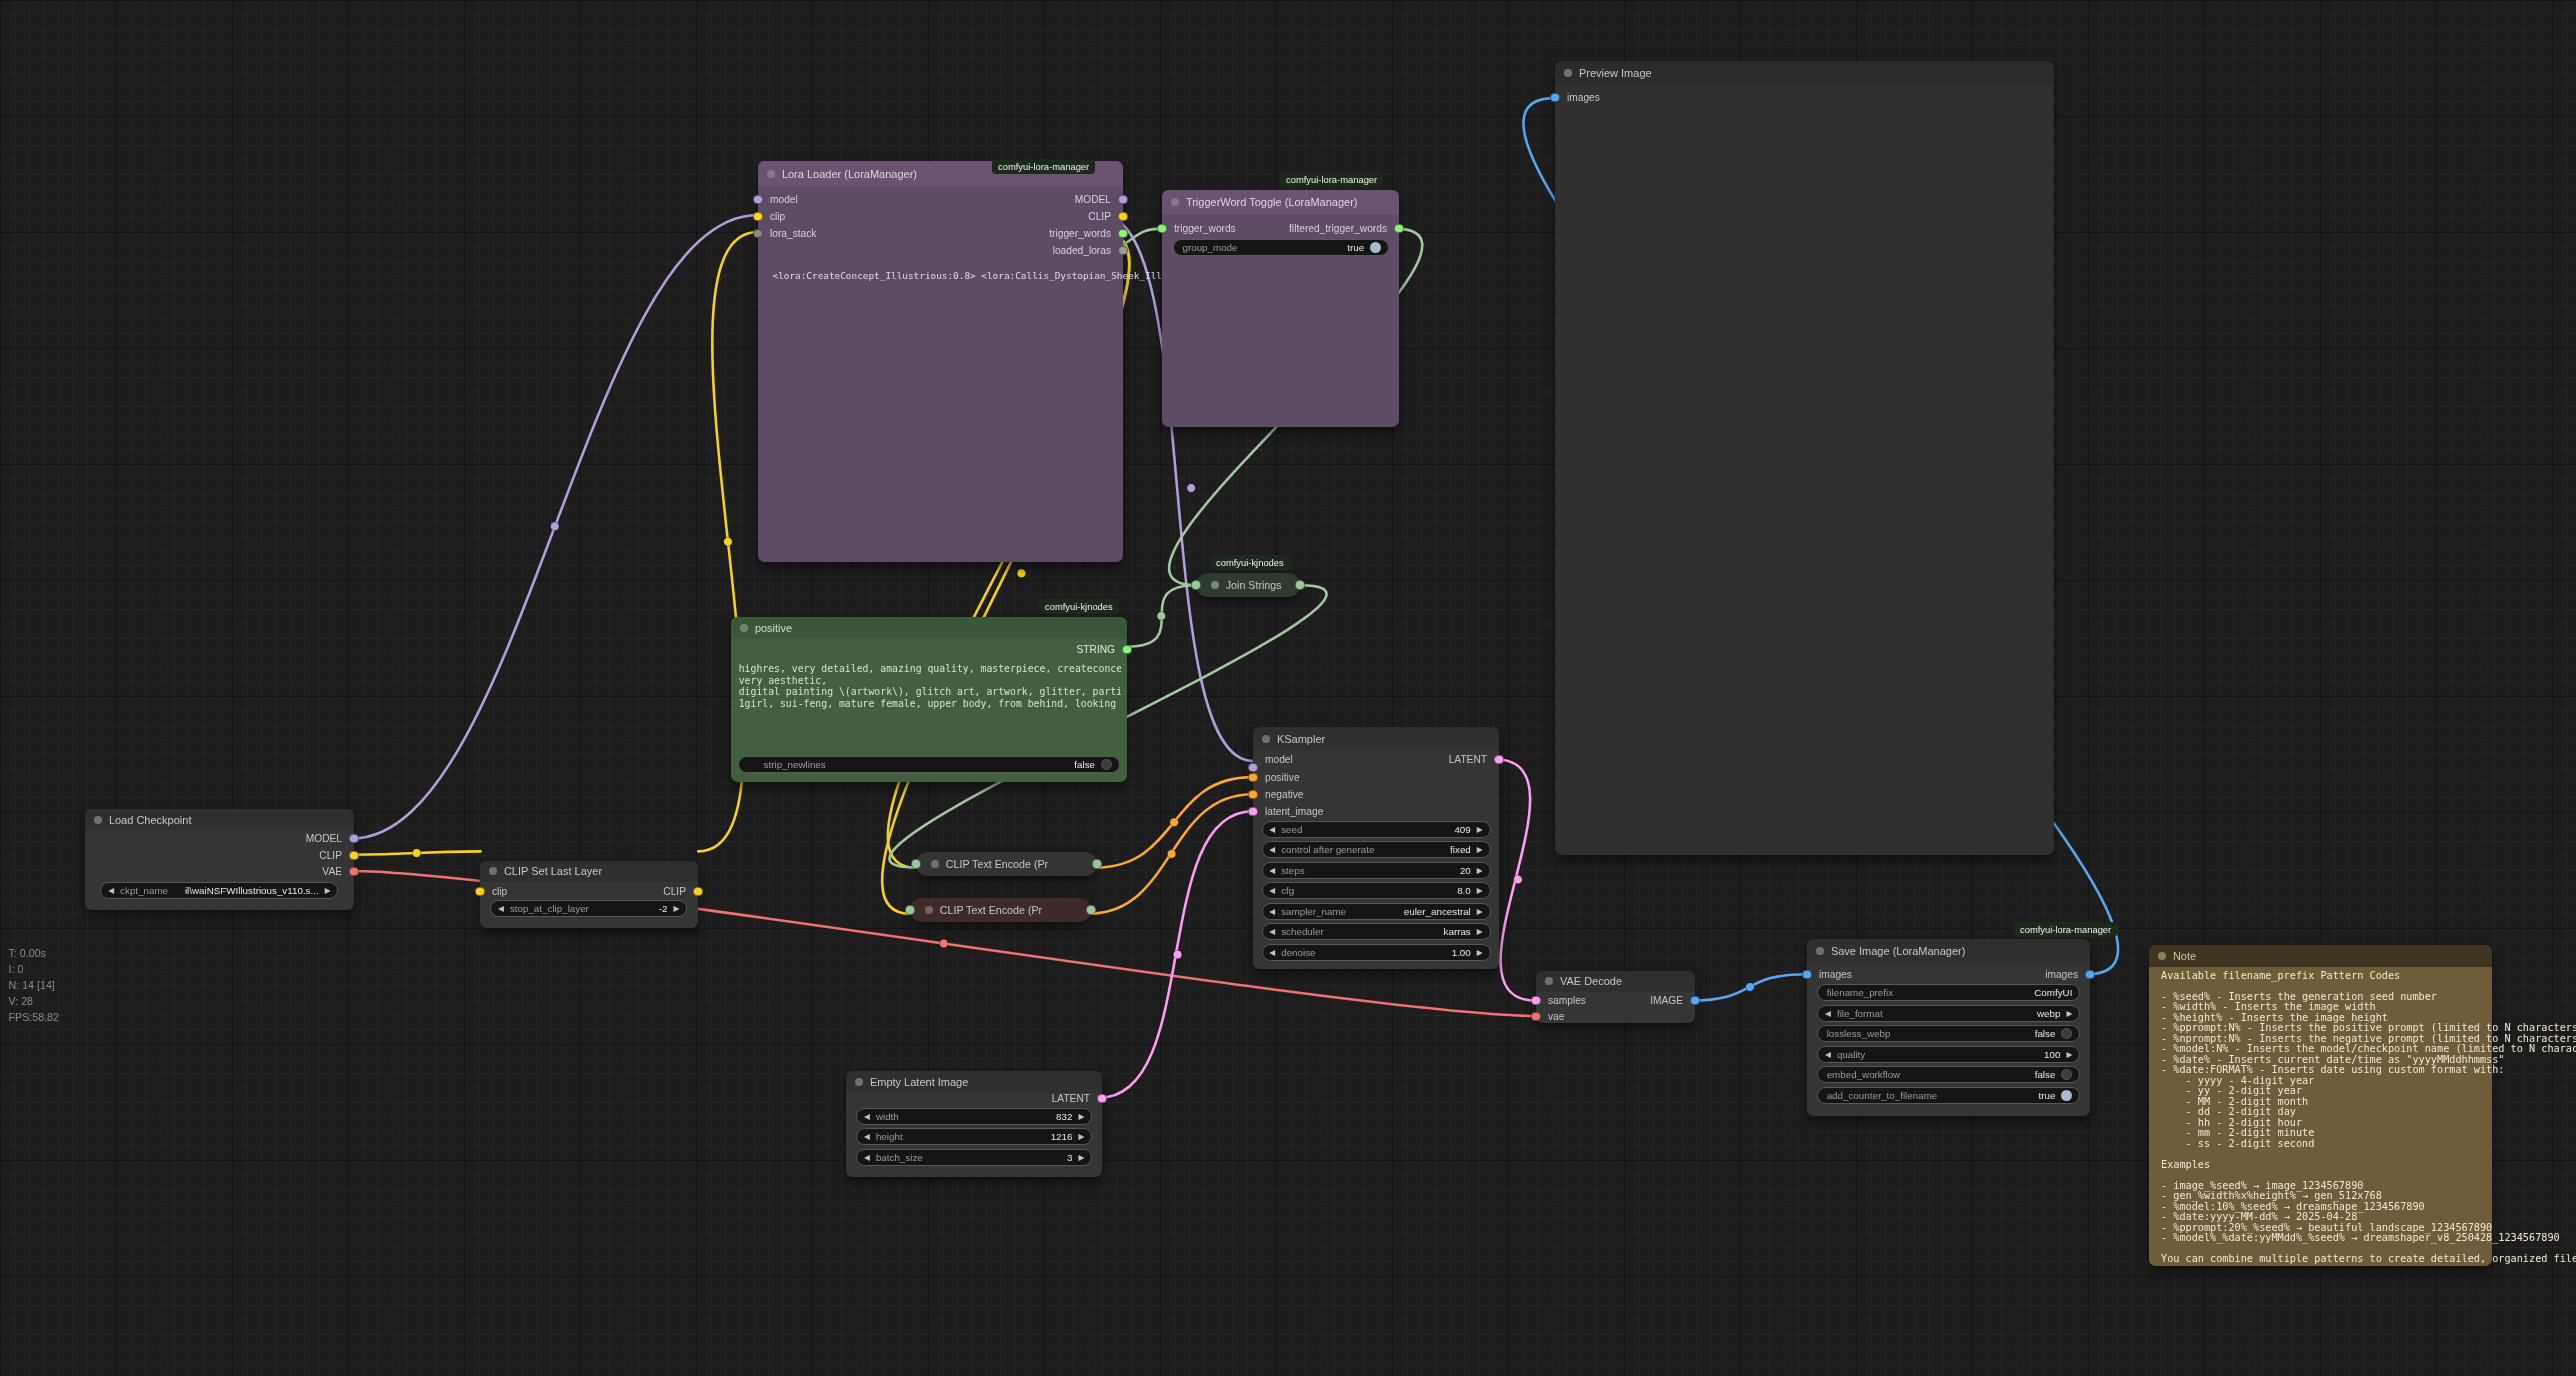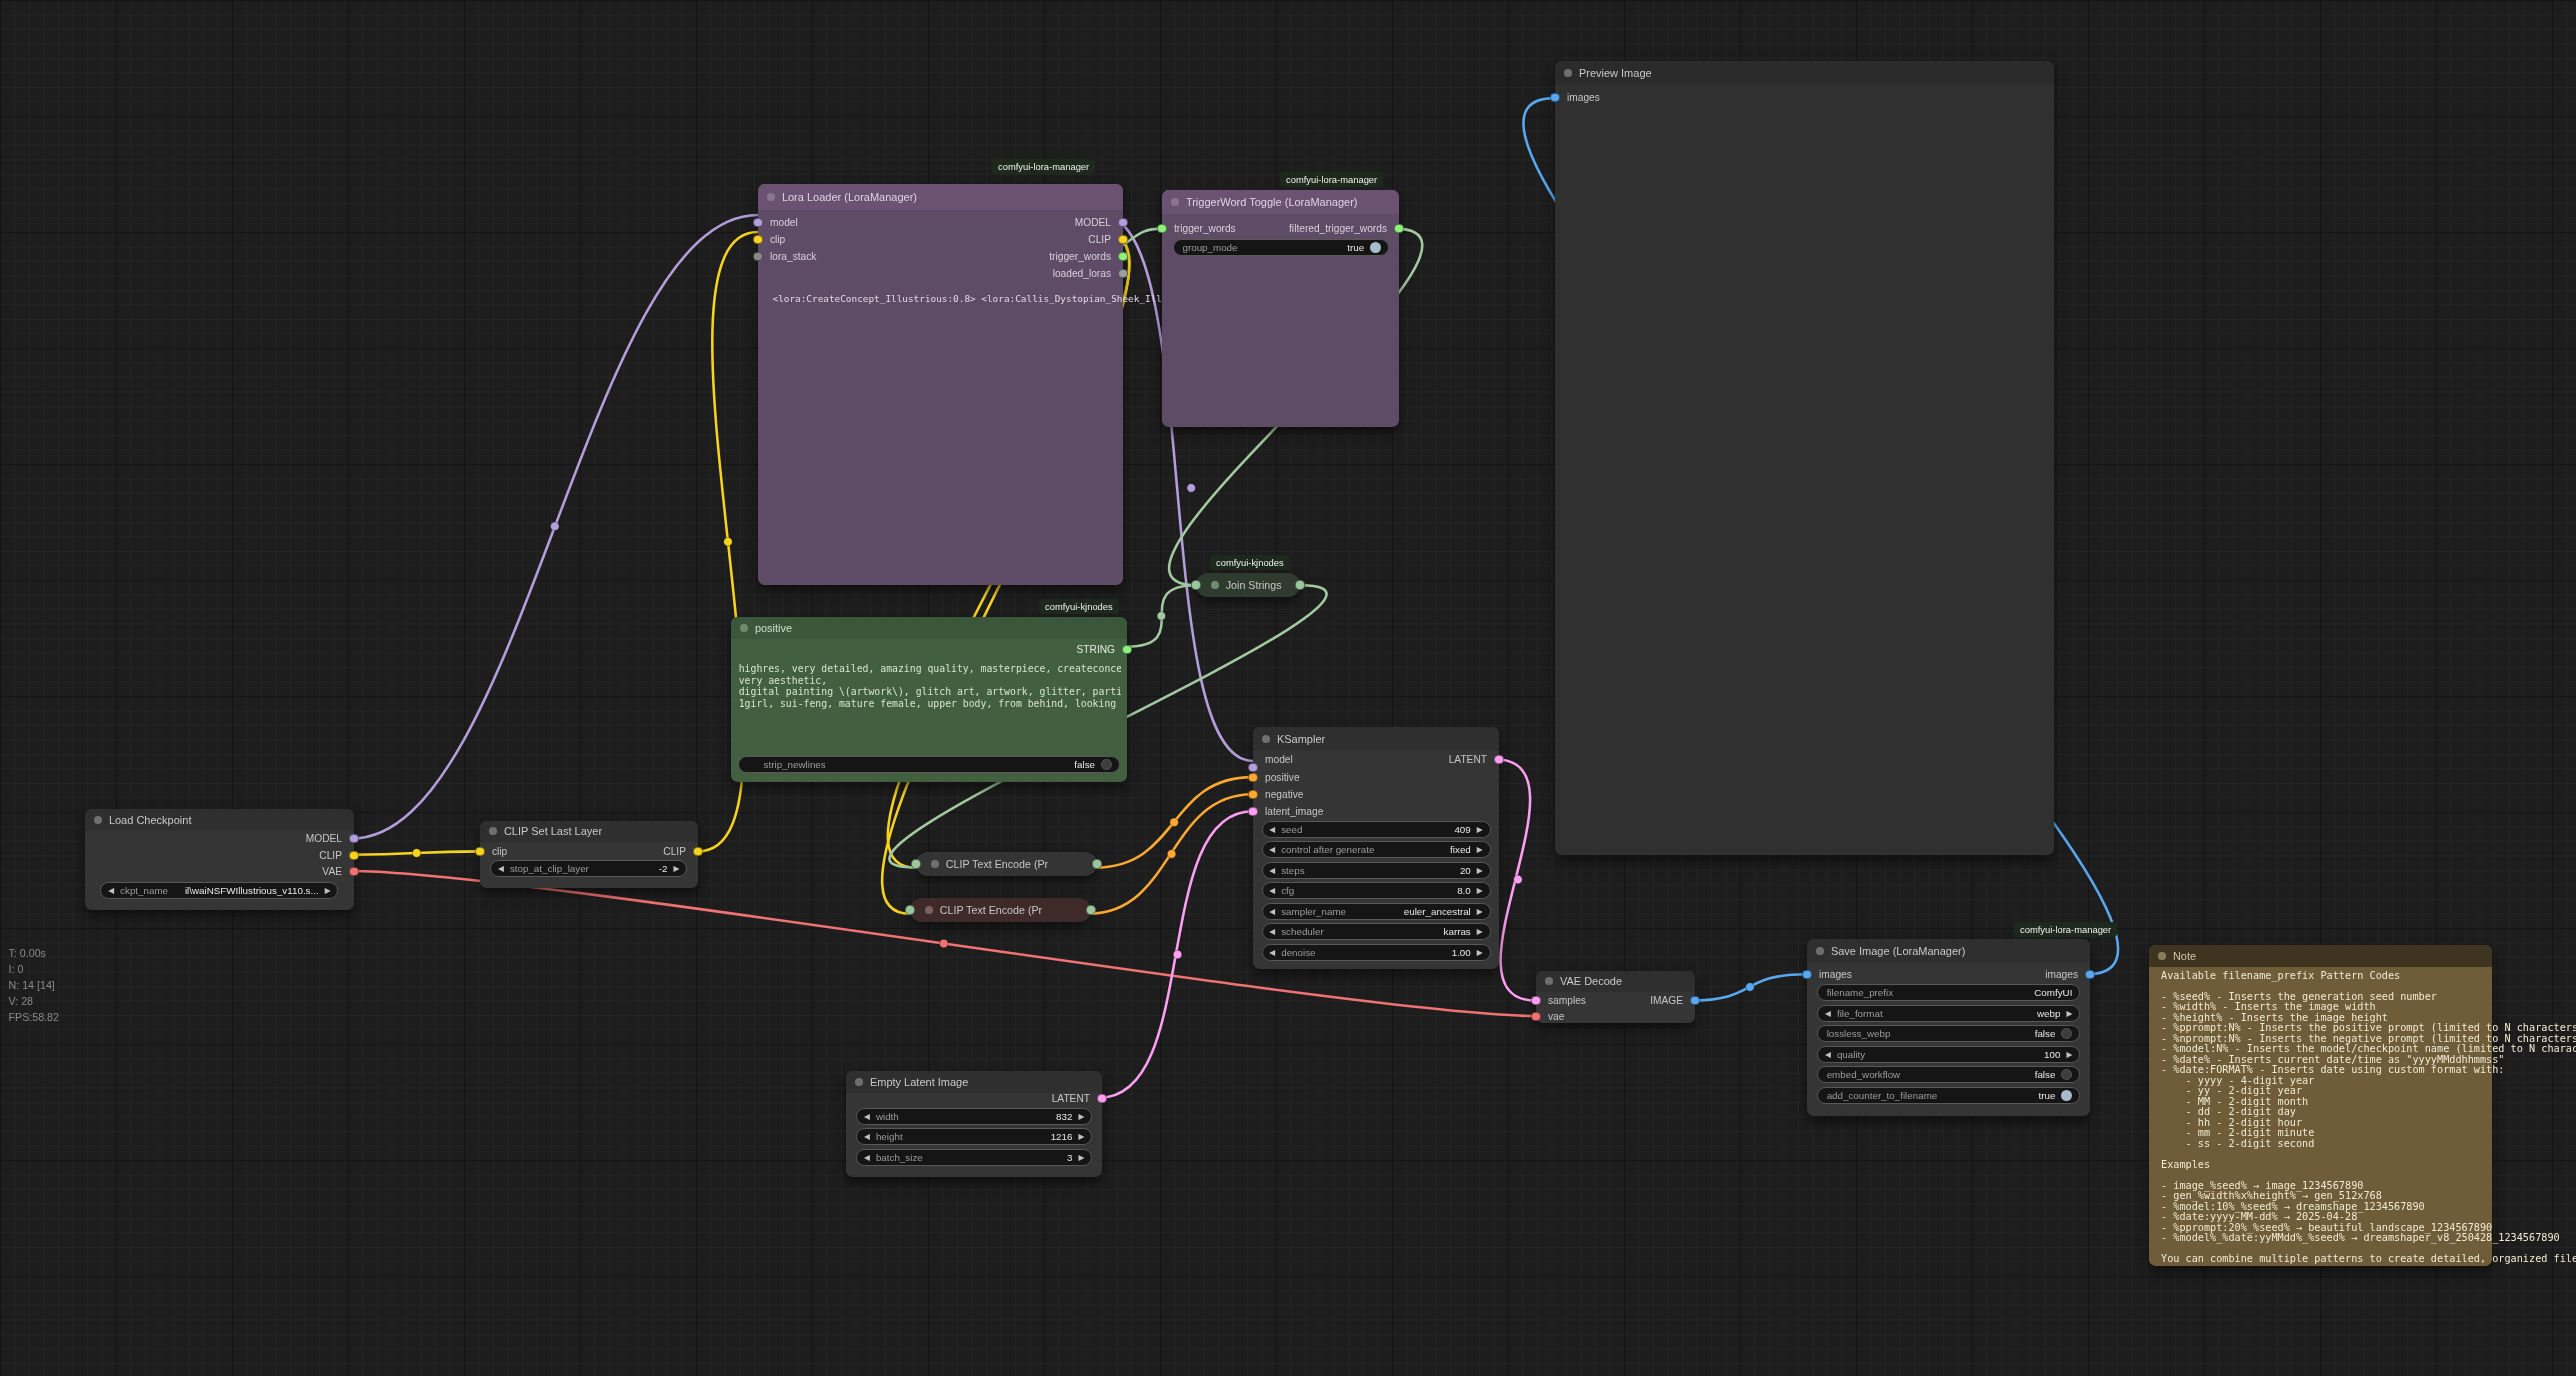--- a/index.html
+++ b/index.html
@@ -127,40 +127,40 @@
         <span class="pdot rr" style="background:#f17272"></span>
       </div>
     <div class="pill" style="left:15.4px;top:73px;width:238px">
       <span class="arr">◀</span>
       <span class="lab">ckpt_name</span>
       <span class="val pad">il\waiNSFWIllustrious_v110.s...</span>
       <span class="arr">▶</span>
     </div>
   </div>
 
-  <div class="node" style="left:480px;top:821px;width:218px;height:67px;background:#353535">
+  <div class="node" style="left:480px;top:861px;width:218px;height:67px;background:#353535">
     <div class="ntitle" style="background:#2f2f2f;height:20.5px">
       <span class="cdot"></span>
       <span>CLIP Set Last Layer</span>
     </div>
     <div class="srow" style="top:22px">
       <span class="pdot l" style="background:#f7d21e"></span>
       <span>clip</span>
       <span class="r">CLIP</span>
       <span class="pdot rr" style="background:#f7d21e"></span>
     </div>
     <div class="pill" style="left:10.2px;top:39px;width:197px">
       <span class="arr">◀</span>
       <span class="lab">stop_at_clip_layer</span>
       <span class="val pad">-2</span>
       <span class="arr">▶</span>
     </div>
   </div>
 
-  <div class="node" style="left:758px;top:184px;width:365px;height:401px;background:#5e4b66">
+  <div class="node" style="left:758px;top:161px;width:365px;height:401px;background:#5e4b66">
     <div class="ntitle" style="background:#6b5273;height:25.6px;color:#ded5e2">
       <span class="cdot" style="background:#8a7590"></span>
       <span>Lora Loader (LoraManager)</span>
     </div>
     <div class="srow" style="top:30px;color:#d8d0dc">
       <span class="pdot l" style="background:#b39ddb"></span>
       <span>model</span>
       <span class="r">MODEL</span>
       <span class="pdot rr" style="background:#b39ddb"></span>
     </div>

